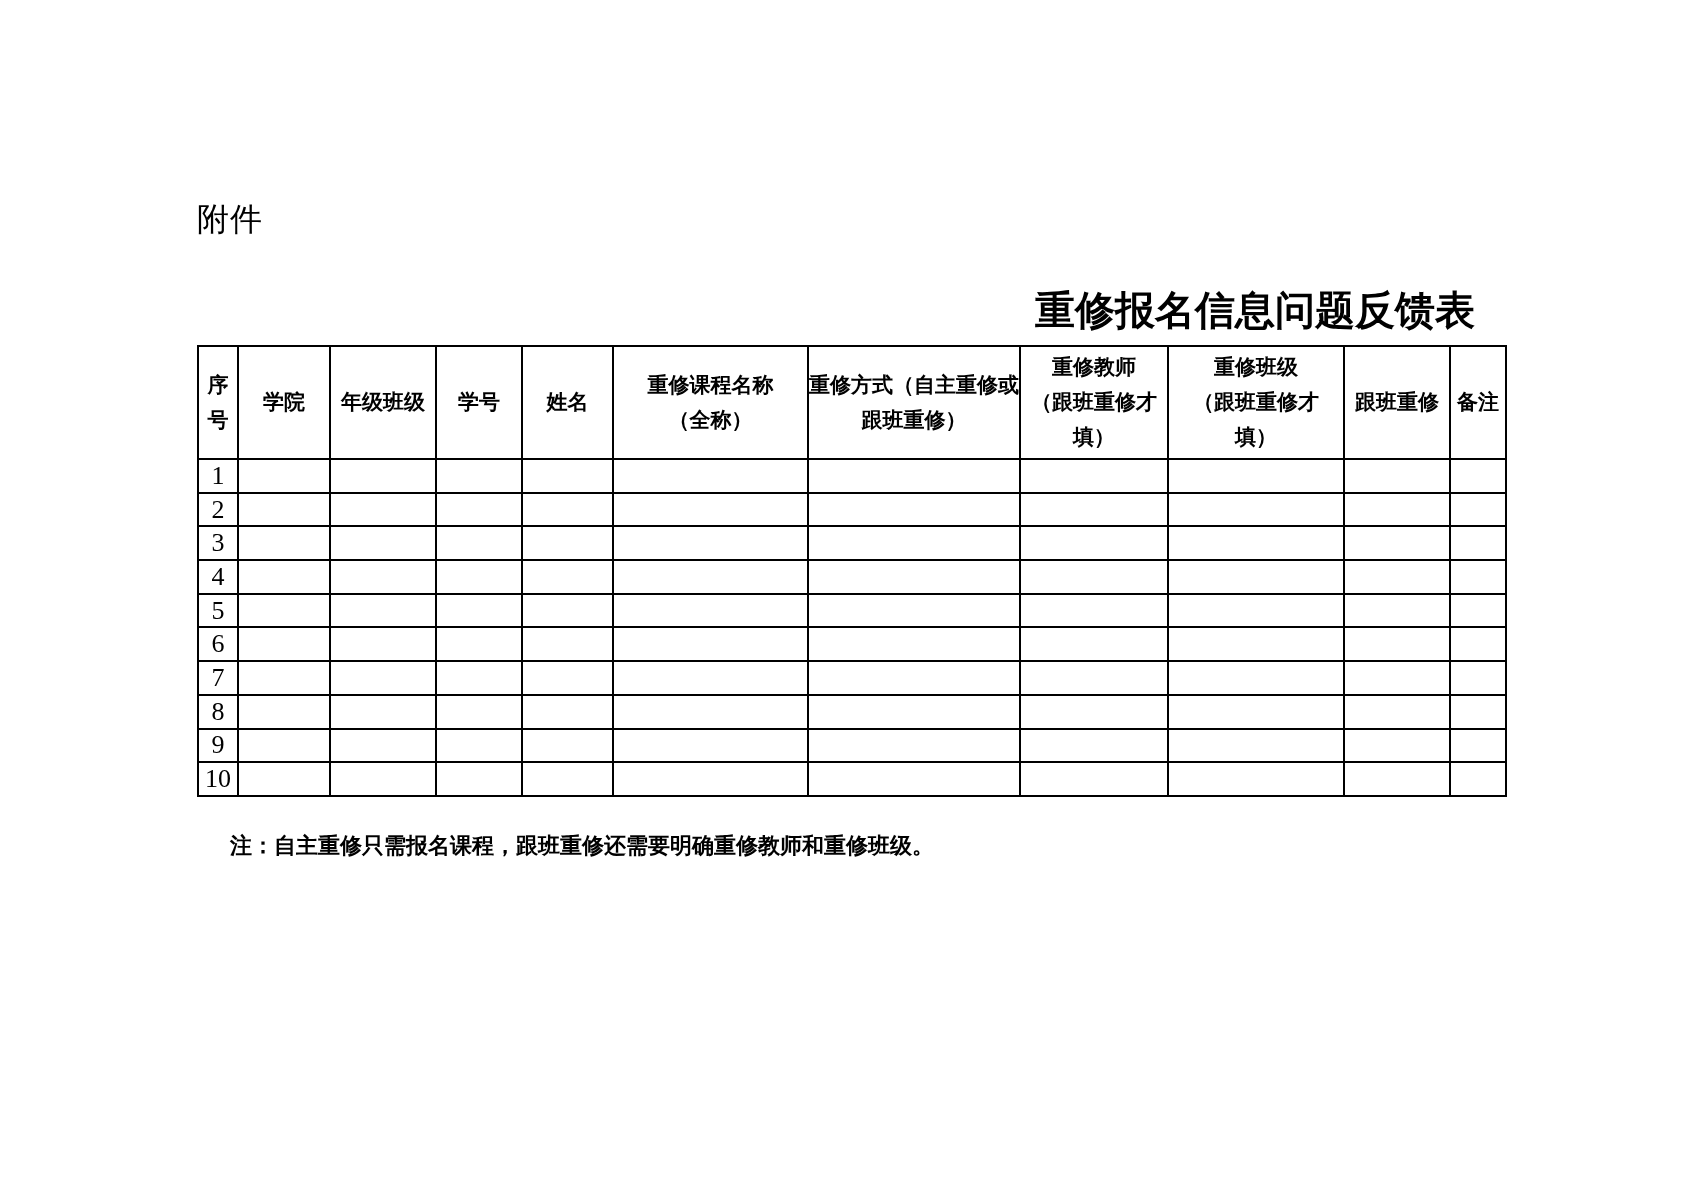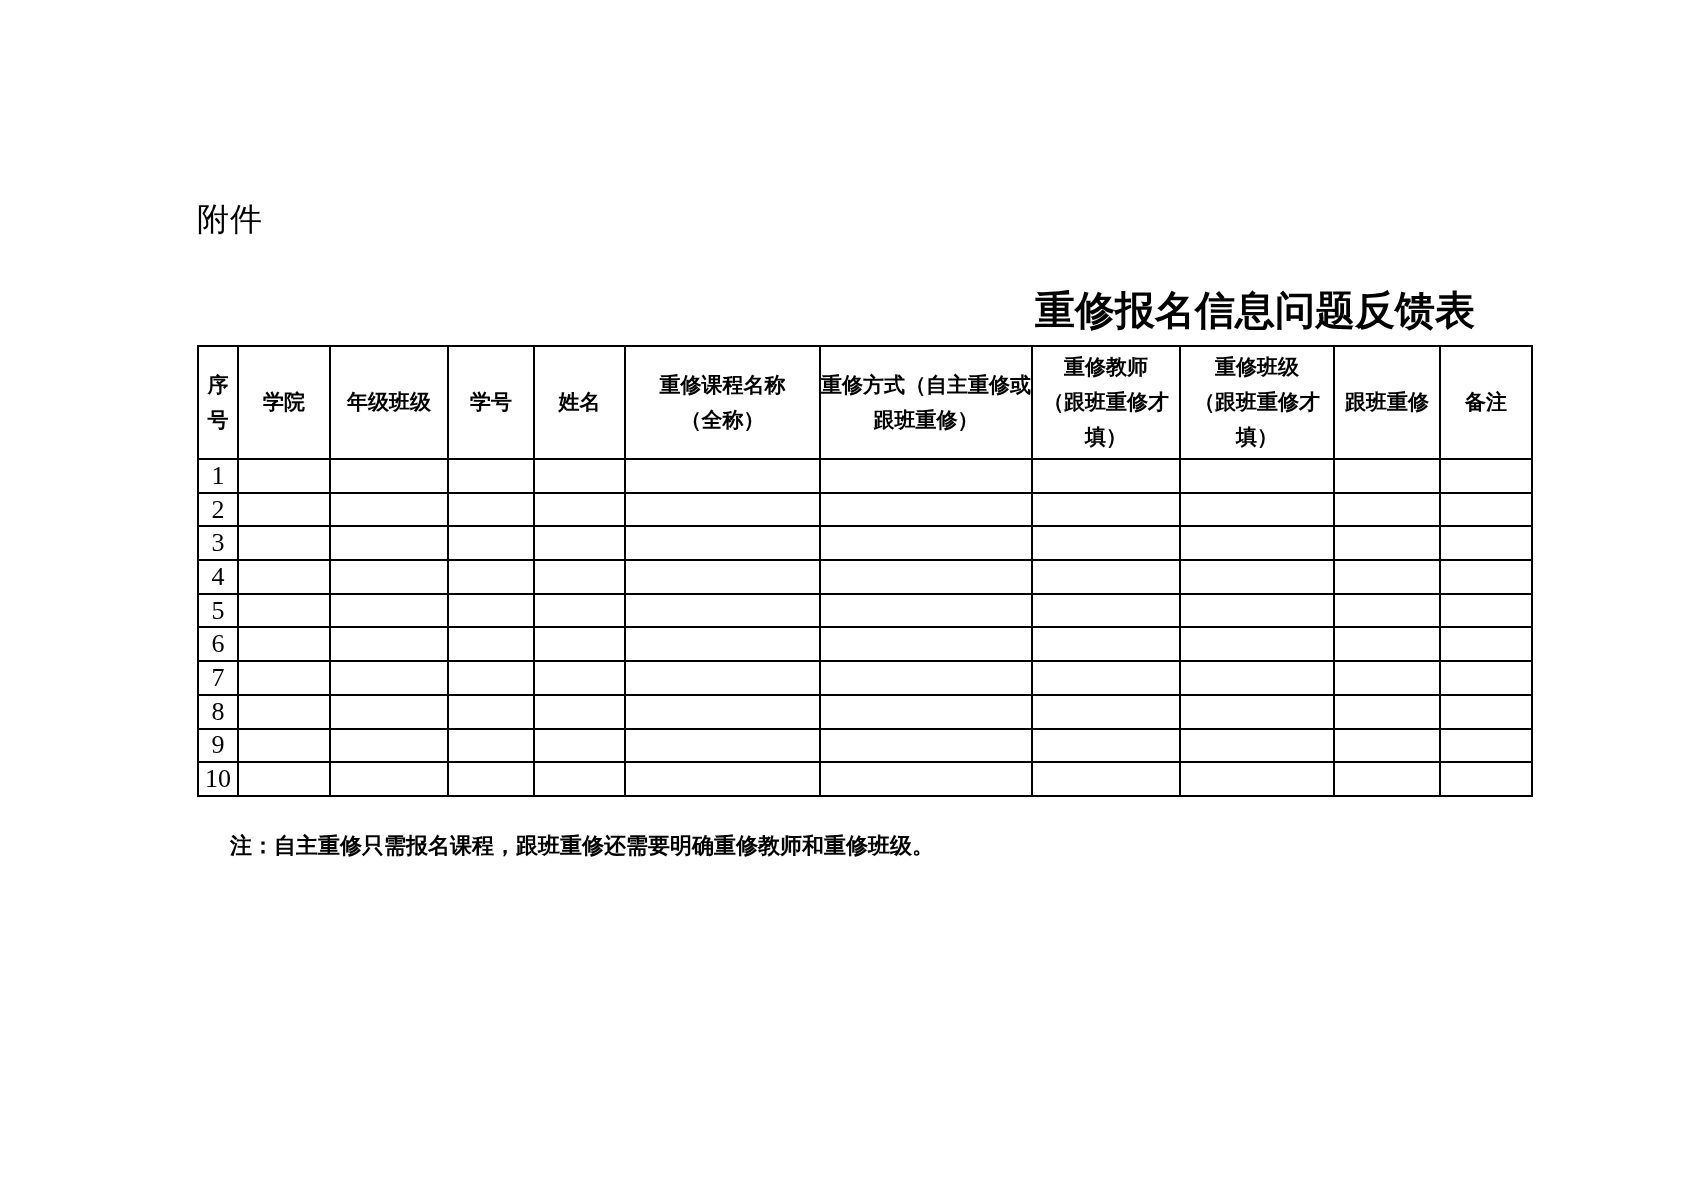--- a/index.html
+++ b/index.html
@@ -70,29 +70,29 @@
     font-size: 26px;
     font-weight: 400;
     text-align: center;
     vertical-align: middle;
     line-height: 30px;
     font-family: "Liberation Serif", serif;
   }
   
   .c0  { width: 40px;  }
   .c1  { width: 92px; }
-  .c2  { width: 118px; }
+  .c2  { width: 106px; }
   .c3  { width: 86px;  }
   .c4  { width: 91px;  }
   .c5  { width: 195px; }
   .c6  { width: 212px; }
   .c7  { width: 148px; border-radius: 29px; }
-  .c8  { width: 154px; }
+  .c8  { width: 176px; }
   .c9  { width: 106px; }
-  .c10 { width: 92px;  }
+  .c10 { width: 56px;  }
   .note-text {
     position: absolute;
     left: 197px;
     top: 831px;
     font-size: 22px;
     font-weight: bold;
     font-family: "Liberation Serif", serif;
     margin-left: 33px;
   }
 </style>

